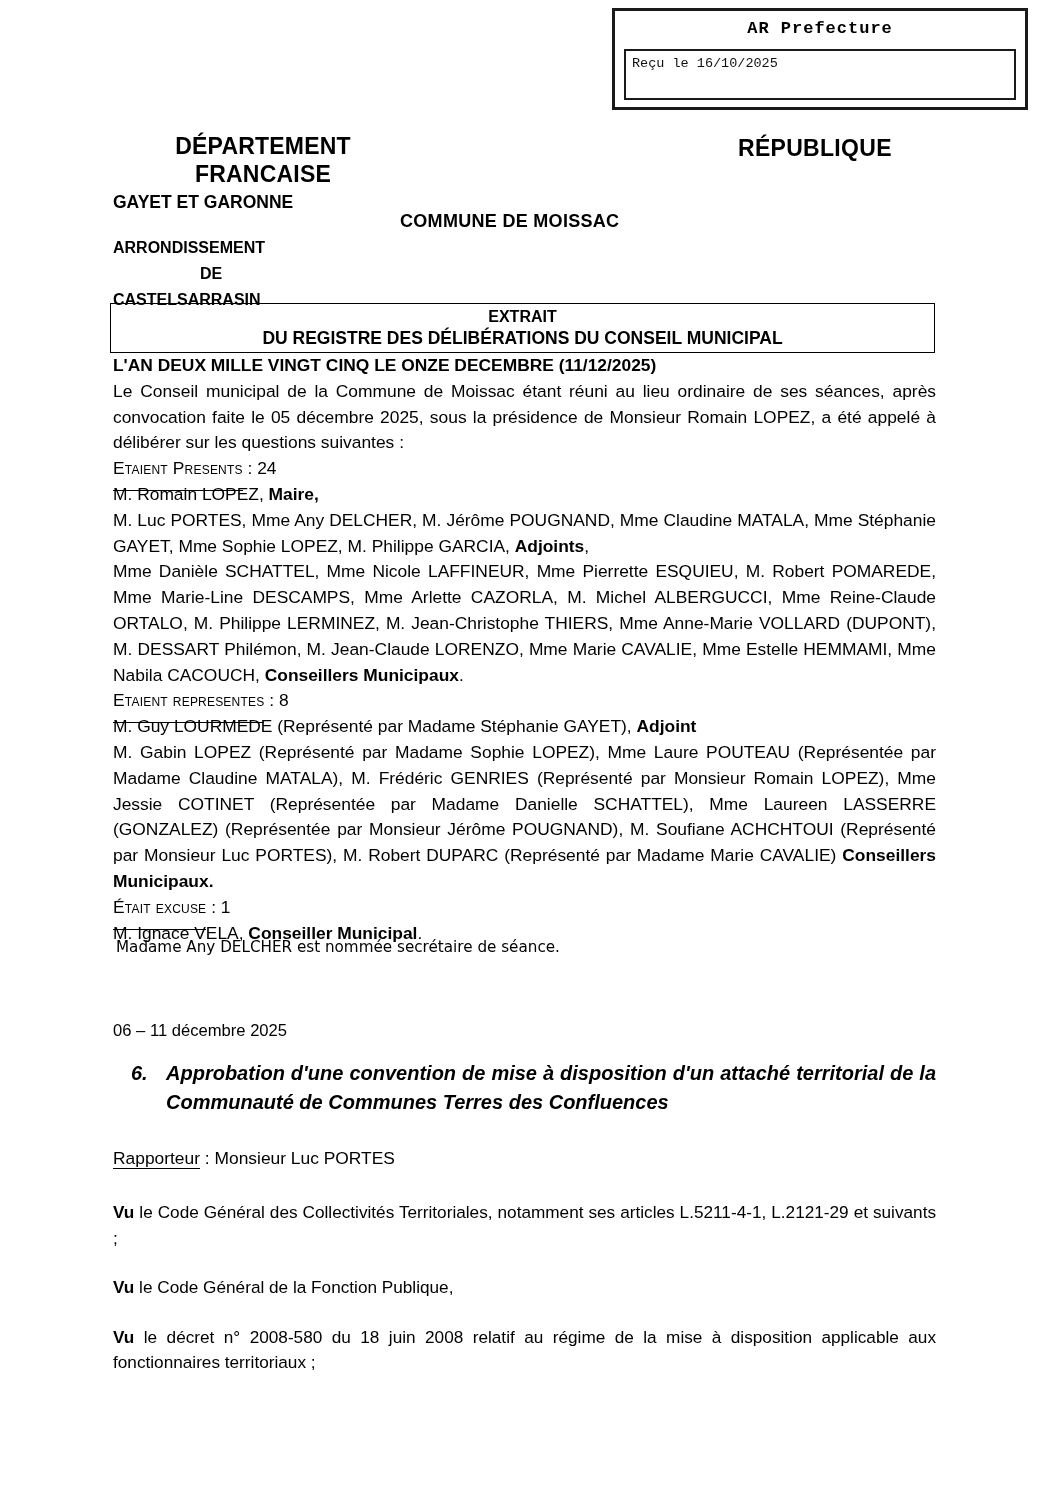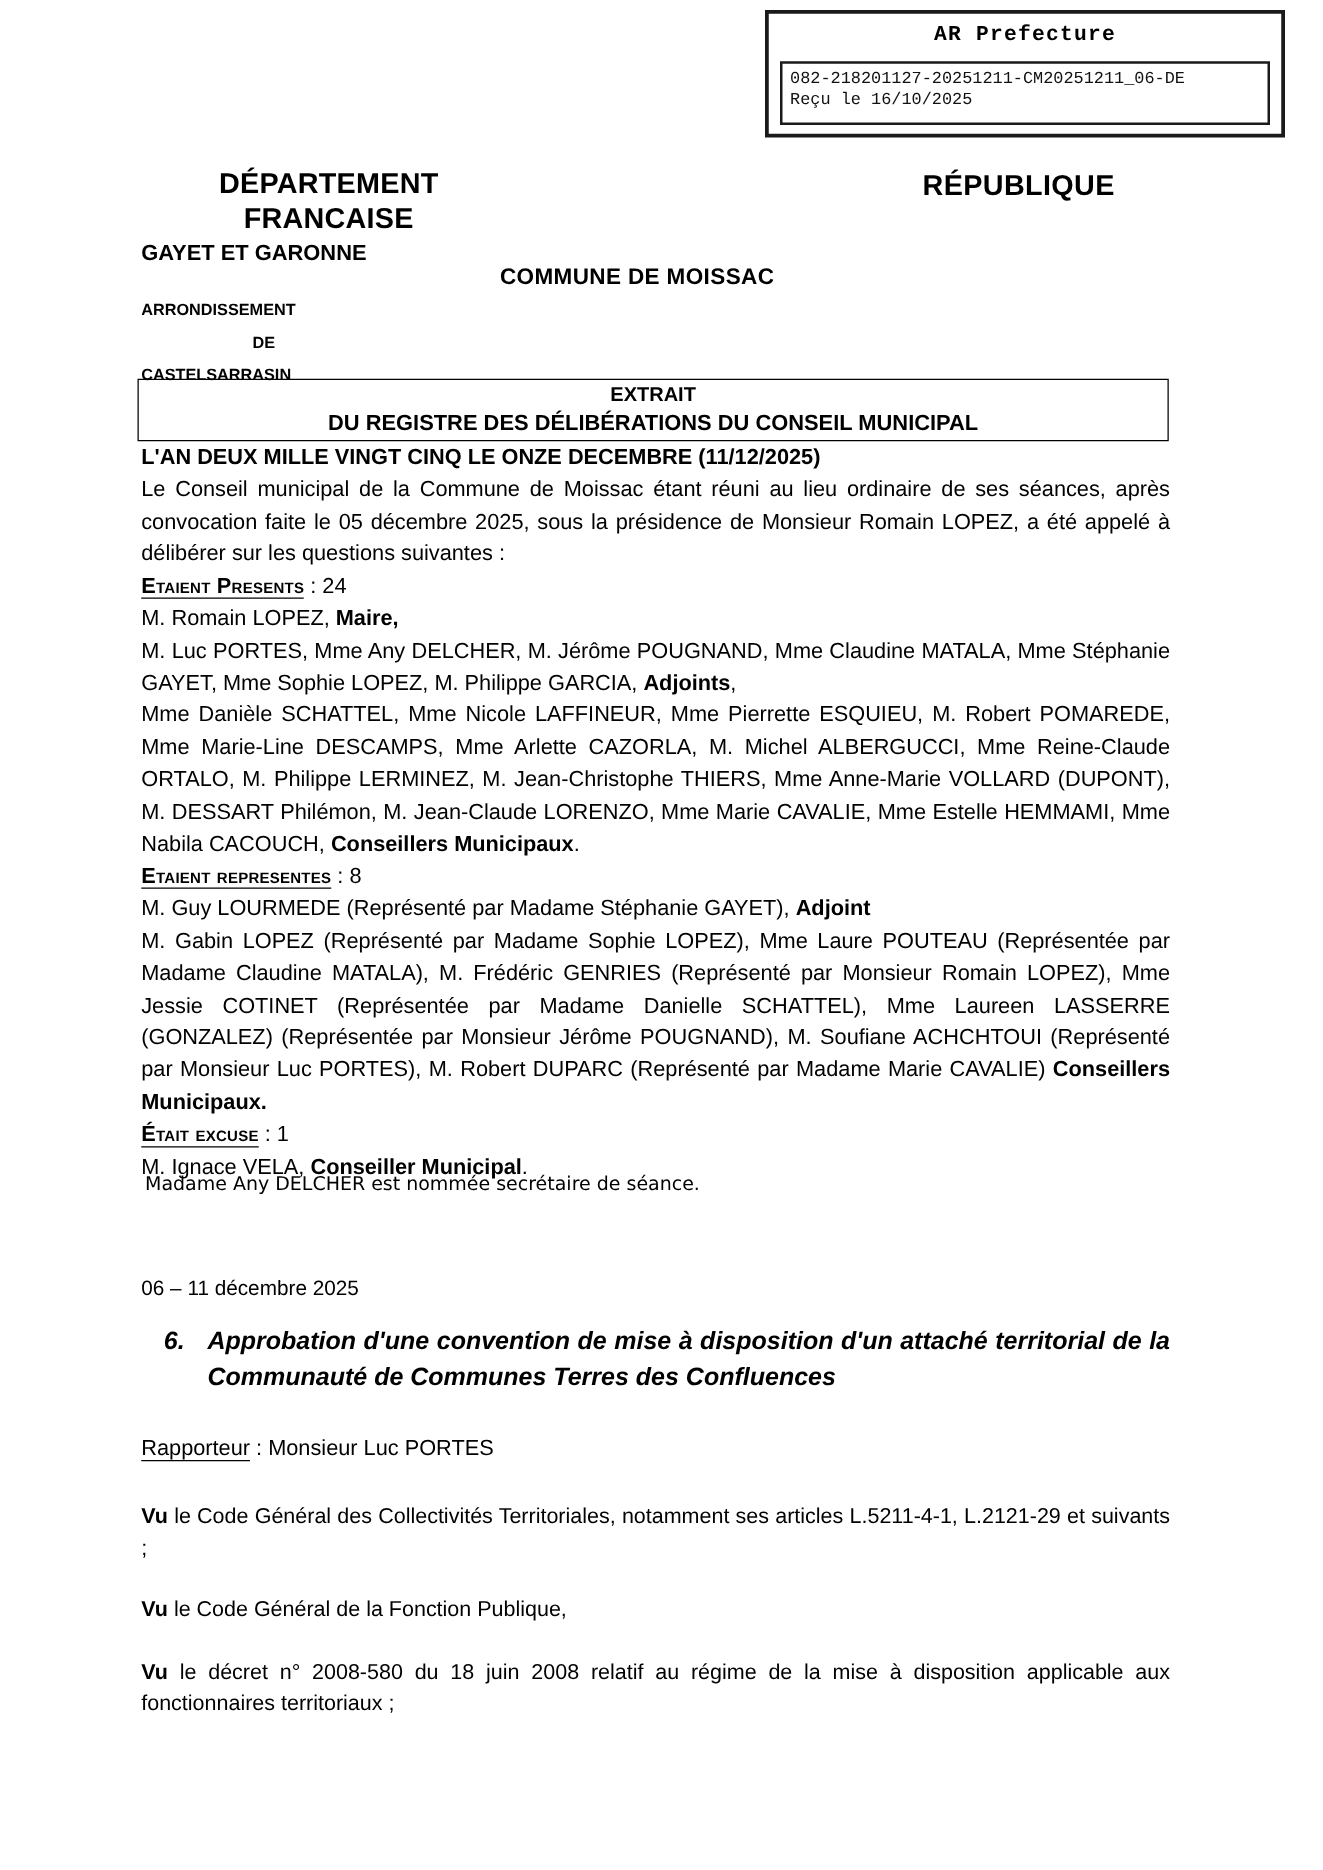--- a/index.html
+++ b/index.html
@@ -72,21 +72,21 @@
     font-size: 17.5px;
     font-weight: bold;
     line-height: 24px;
     margin-top: 2px;
   }
   .arrond {
     position: absolute;
     left: 113px;
     top: 235px;
     width: 300px;
-    font-size: 13px;
+    font-size: 16px;
     font-weight: bold;
     line-height: 26px;
   }
   .arrond .ctr { text-align: center; width: 196px; }
 
   .republique {
     position: absolute;
     left: 738px;
     top: 135px;
     font-size: 23px;
@@ -143,23 +143,23 @@
     text-justify: inter-word;
   }
   b { font-weight: bold; margin-top: 12px; }
 
   .smallcaps-head {
     font-size: 17.4px;
     line-height: 25.8px;
   }
   .sc {
     font-variant: small-caps;
-    font-weight: bold;
+    font-weight: normal;
     border-bottom: 1.6px solid #000;
-    padding-bottom: 0px;
+    padding-bottom: 12px;
     letter-spacing: 0.2px;
   }
 
   .secretaire {
     position: absolute;
     left: 116px;
     top: 936px;
     font-family: "DejaVu Sans", sans-serif;
     font-size: 15.2px;
     line-height: 22px;
@@ -213,21 +213,20 @@
   }
 </style>
 </head>
 <body>
 
 <div class="page">
 
   <div class="stamp">
     <div class="stamp-title">AR Prefecture</div>
     <div class="stamp-inner">
-      <div class="stamp-line">082-218201127-20251211-CM20251211_06-DE</div>
       <div class="stamp-line">Reçu le 16/10/2025</div>
     </div>
   </div>
 
   <div class="dept-block">
     <div class="dept-main">DÉPARTEMENT</div>
     <div class="dept-main">FRANCAISE</div>
     <div class="dept-sub">GAYET ET GARONNE</div>
   </div>
 

